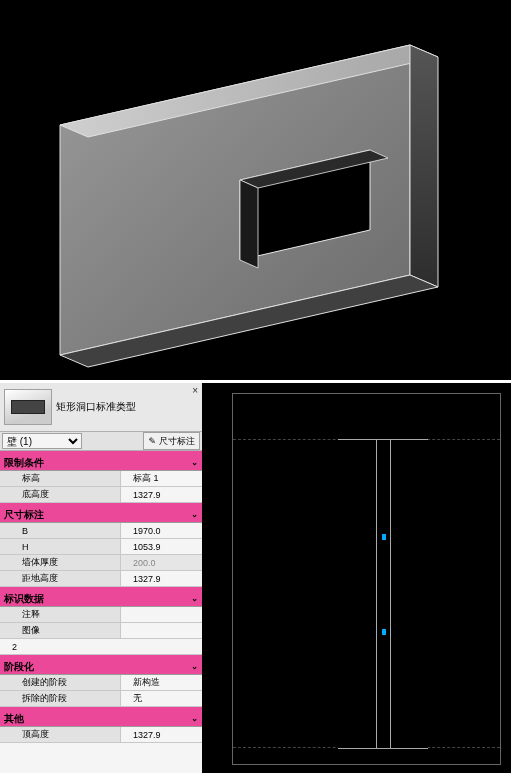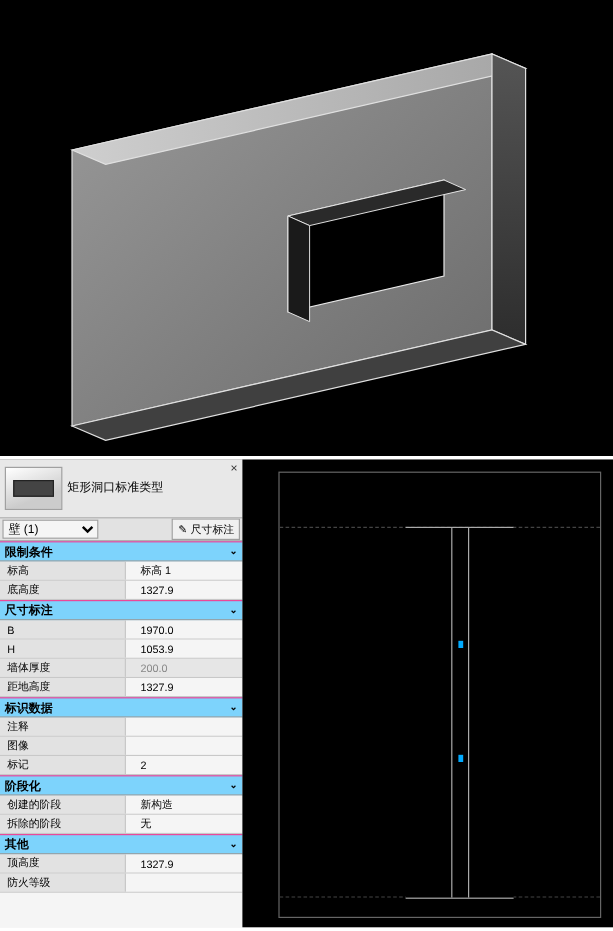--- a/index.html
+++ b/index.html
@@ -18,25 +18,25 @@
 .propHeader{background:#e8e8e8;border-bottom:1px solid #b0b0b0;padding:2px 4px;display:flex;align-items:center;gap:4px;position:relative;height:44px}
 .thumbBox{width:46px;height:34px;background:linear-gradient(160deg,#fff 0%,#ccc 70%);border:1px solid #a0a0a0;position:relative;flex-shrink:0}
 .thumbBox::after{content:"";position:absolute;left:6px;top:10px;width:32px;height:12px;background:#444;border:1px solid #222}
 .hdText{display:flex;flex-direction:row;line-height:12px;font-size:10px}
 .closeX{position:absolute;right:4px;top:2px;color:#333;font-size:10px;cursor:default}
 
 .selRow{display:flex;align-items:center;background:#e2e2e2;border-bottom:1px solid #b0b0b0;height:18px;padding:0 2px;gap:4px}
 .selRow select{font-size:10px;height:16px;width:80px;border:1px solid #a0a0a0;background:#f5f5f5}
 .editTypeBtn{font-size:9px;height:16px;border:1px solid #a0a0a0;background:#f0f0f0;display:flex;align-items:center;padding:0 4px;gap:3px;margin-left:auto}
 
-.section{background:#7dd3fc;border-top:1px solid #ec4899;border-bottom:1px solid #9a9a9a;font-size:10px;font-weight:bold;padding:1px 4px;display:flex;justify-content:space-between;align-items:center;height:13px}
+.section{background:#ec4899;border-top:4px solid #ec4899;border-bottom:1px solid #9a9a9a;font-size:10px;font-weight:bold;padding:1px 4px;display:flex;justify-content:space-between;align-items:center;height:13px}
 .section .arrow{font-size:8px}
 
 .row{display:flex;height:15px;border-bottom:1px solid #c8c8c8}
-.rowL{width:98px;padding-left:6px;display:flex;align-items:center;background:#e2e2e2;border-right:1px solid #c8c8c8}
+.rowL{width:98px;padding-left:22px;display:flex;align-items:center;background:#e2e2e2;border-right:1px solid #c8c8c8}
 .rowV{flex:1;padding-left:12px;display:flex;align-items:center;background:#f5f5f5}
 .rowV.ro{color:#888;background:#e6e6e6}
 .blank{flex:1;background:#f5f5f5}
 
 
 .view2d{flex:1;background:#000;position:relative;overflow:hidden}
 .frame2d{position:absolute;left:30px;top:10px;right:10px;height:370px;border:1px solid #666}
 .hLineT{position:absolute;left:0;right:0;top:45px;height:1px;border-top:1px dashed #444}
 .hLineB{position:absolute;left:0;right:0;bottom:15px;height:1px;border-top:1px dashed #444}
 .wall2d{position:absolute;left:105px;top:45px;width:90px;bottom:15px;background:#000}
@@ -155,21 +155,20 @@
       </div>
       <div class="row">
           <div class="rowL">注释</div>
           <div class="rowV"></div>
         </div>
       <div class="row">
           <div class="rowL">图像</div>
           <div class="rowV"></div>
         </div>
       <div class="row">
-          <div class="rowL">标记</div>
           <div class="rowV">2</div>
         </div>
 
       <div class="section">
         <span>阶段化</span>
           <span class="arrow">⌄</span>
       </div>
       <div class="row">
           <div class="rowL">创建的阶段</div>
           <div class="rowV">新构造</div>
@@ -179,24 +178,20 @@
           <div class="rowV">无</div>
         </div>
 
       <div class="section">
         <span>其他</span>
           <span class="arrow">⌄</span>
       </div>
       <div class="row">
           <div class="rowL">顶高度</div>
           <div class="rowV">1327.9</div>
-        </div>
-      <div class="row">
-          <div class="rowL">防火等级</div>
-          <div class="rowV"></div>
         </div>
 
       <div class="blank"></div>
     </div>
 
     <div class="view2d">
       <div class="frame2d">
         <div class="hLineT"></div>
         <div class="hLineB"></div>
         <div class="wall2d">

